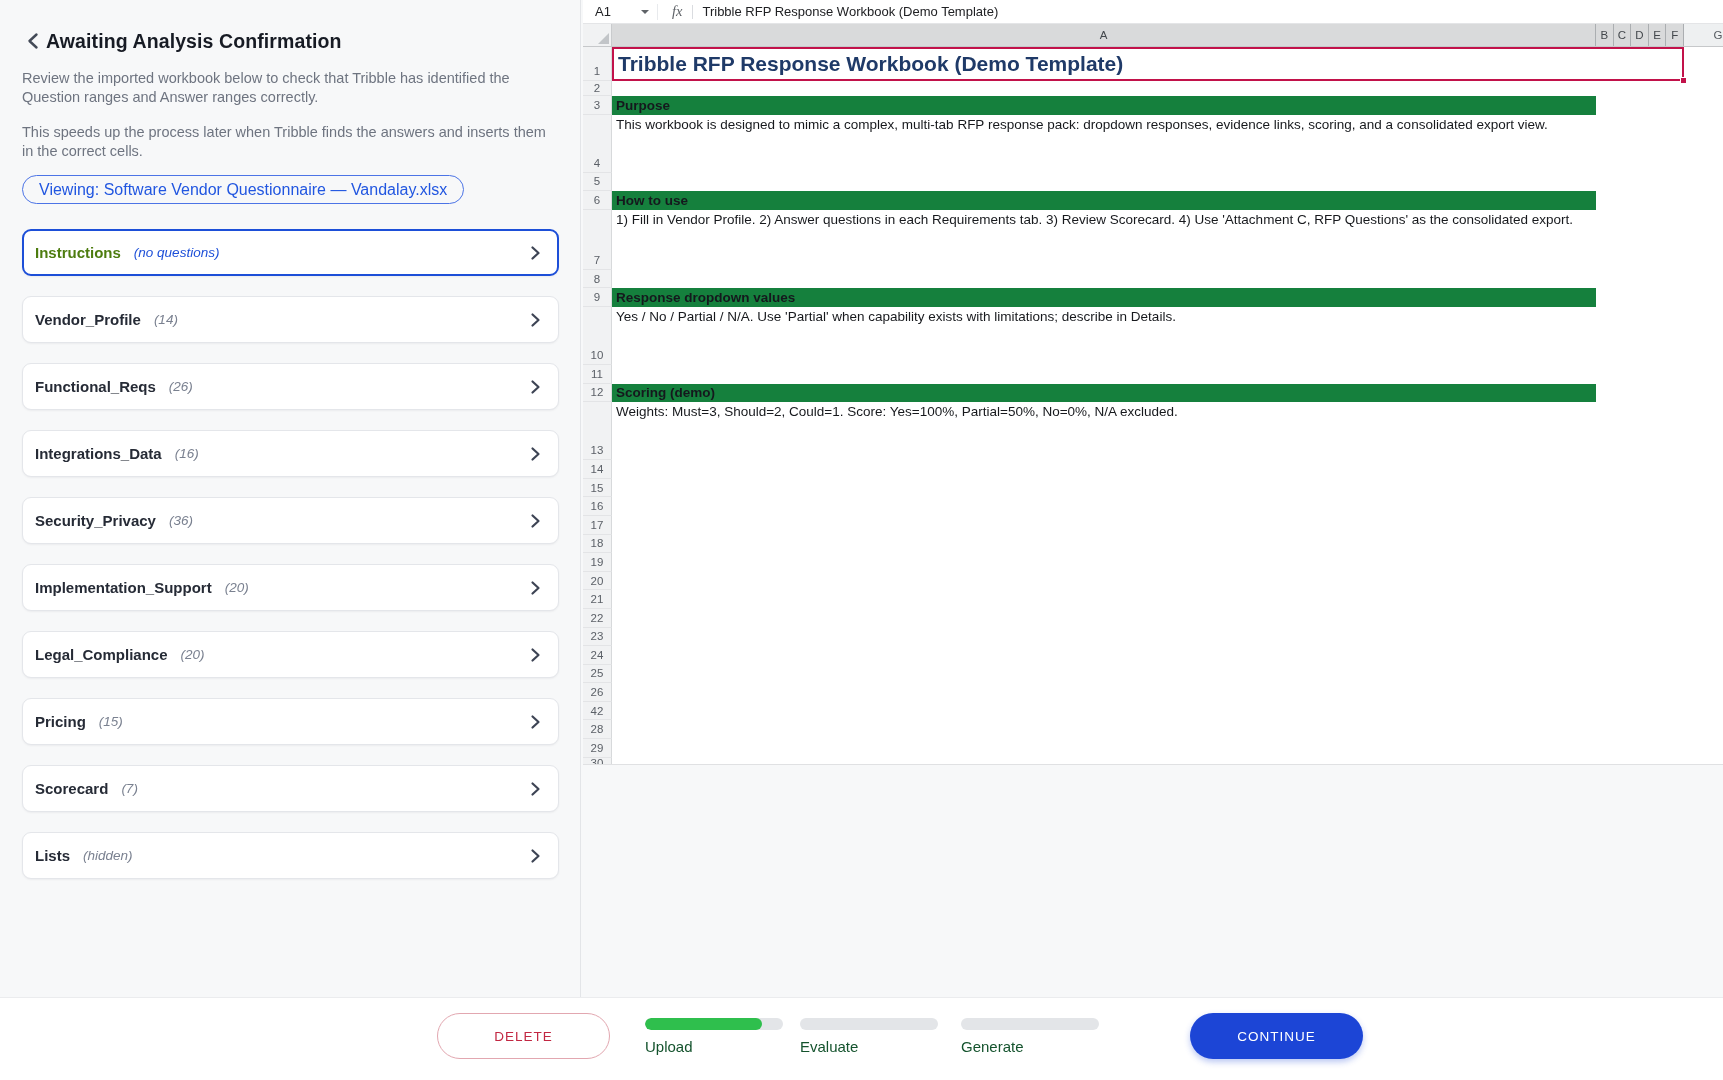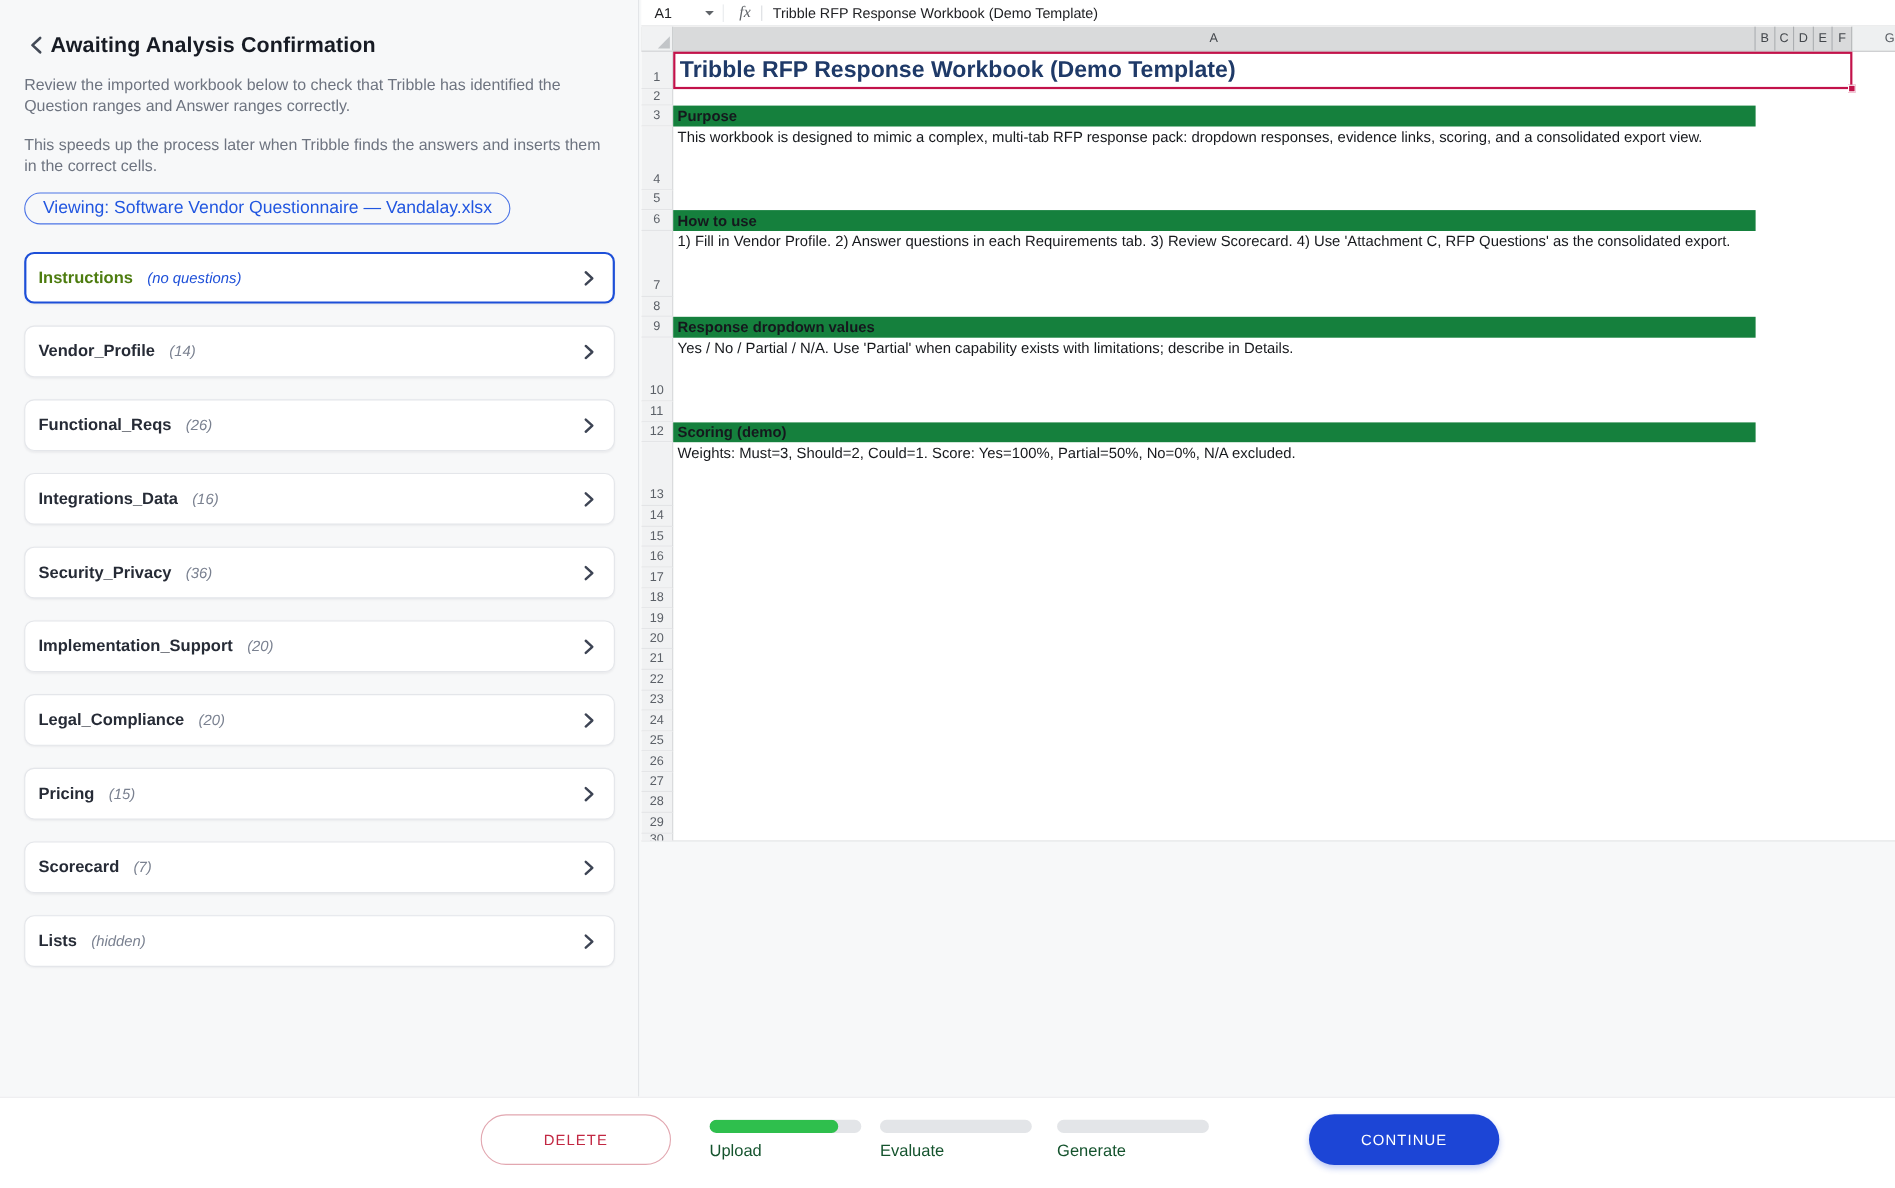--- a/index.html
+++ b/index.html
@@ -327,21 +327,21 @@
           </div>
           <div class="row" style="height: 18.6px;">
             <div class="gutter">25</div>
             <div class="rowc"></div>
           </div>
           <div class="row" style="height: 18.6px;">
             <div class="gutter">26</div>
             <div class="rowc"></div>
           </div>
           <div class="row" style="height: 18.6px;">
-            <div class="gutter">27</div>
+            <div class="gutter">42</div>
             <div class="rowc"></div>
           </div>
           <div class="row" style="height: 18.6px;">
             <div class="gutter">28</div>
             <div class="rowc"></div>
           </div>
           <div class="row" style="height: 18.6px;">
             <div class="gutter">29</div>
             <div class="rowc"></div>
           </div>

